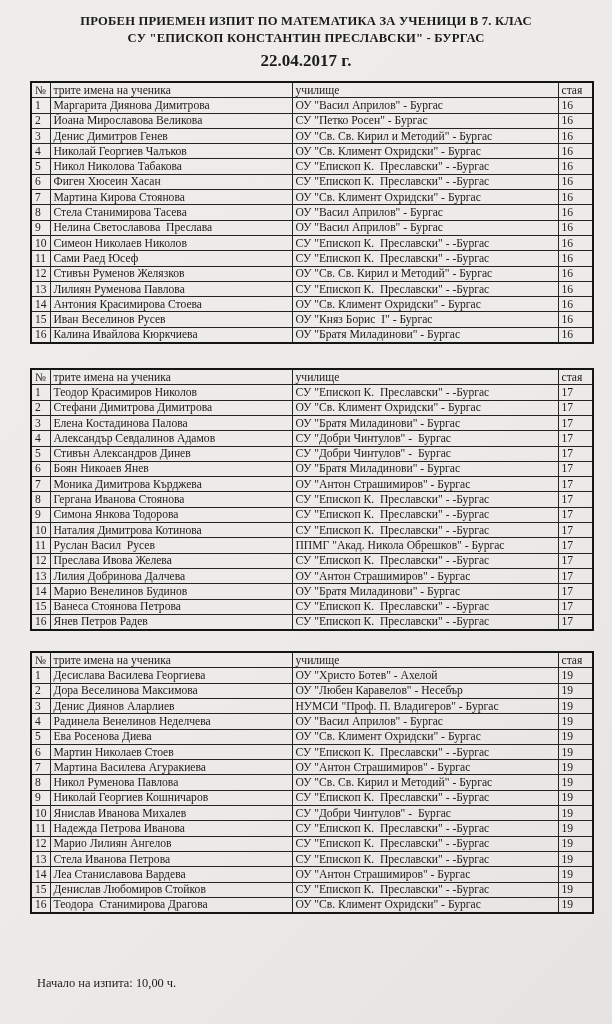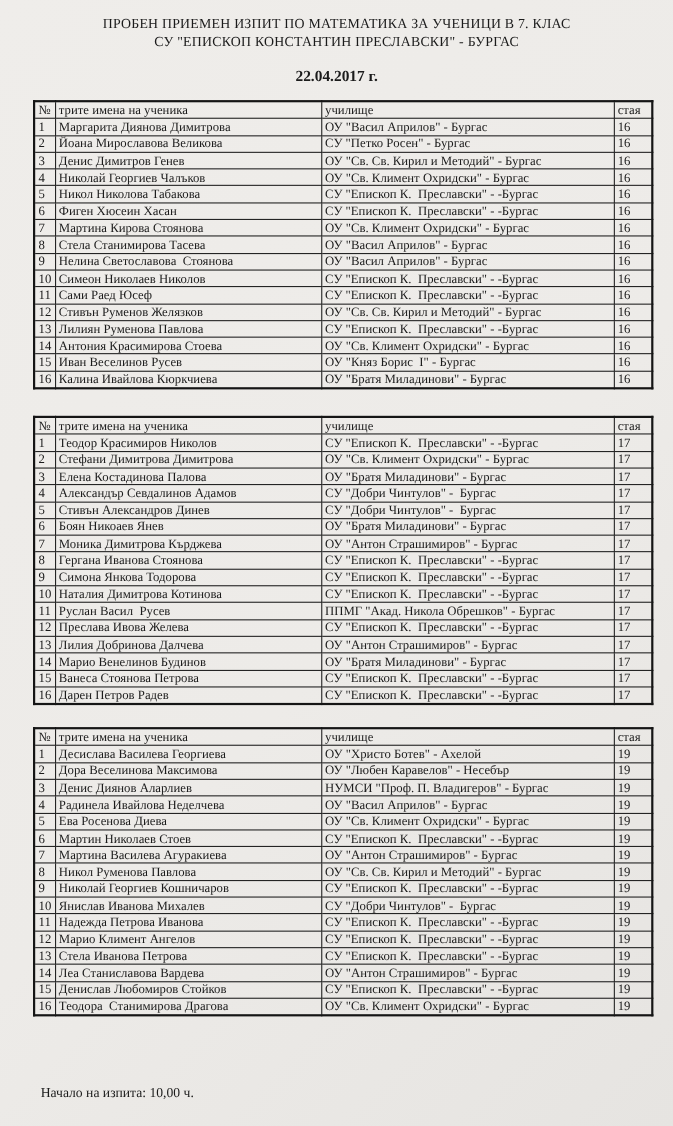--- a/index.html
+++ b/index.html
@@ -18,30 +18,30 @@
     position: relative;
     width: 612px;
     height: 1024px;
     background: linear-gradient(135deg, #efedea 0%, #edebe8 55%, #e6e4e1 100%);
   }
   .doc-header {
     padding-top: 13px;
     text-align: center;
   }
   .title-line1, .title-line2 {
-    font-weight: normal;
+    font-weight: bold;
     font-size: 12.6px;
     line-height: 17px;
     letter-spacing: 0.2px;
   }
   .title-line3 {
     font-weight: bold;
-    font-size: 14px;
+    font-size: 17px;
     line-height: 15px;
-    margin-top: 16px;
+    margin-top: 6px;
   }
   table.exam-table {
     border-collapse: collapse;
     table-layout: fixed;
     width: 562px;
     margin-left: 30px;
     background: transparent;
   }
   table.exam-table.t1 { margin-top: 13px; }
   table.exam-table.t2 { margin-top: 24px; }
@@ -144,21 +144,21 @@
           <td class="cell-room">16</td>
         </tr>
         <tr>
           <td class="cell-num">8</td>
           <td class="cell-name">Стела Станимирова Тасева</td>
           <td class="cell-school">ОУ "Васил Априлов" - Бургас</td>
           <td class="cell-room">16</td>
         </tr>
         <tr>
           <td class="cell-num">9</td>
-          <td class="cell-name">Нелина Светославова  Стоянова</td>
+          <td class="cell-name">Нелина Светославова  Преслава</td>
           <td class="cell-school">ОУ "Васил Априлов" - Бургас</td>
           <td class="cell-room">16</td>
         </tr>
         <tr>
           <td class="cell-num">10</td>
           <td class="cell-name">Симеон Николаев Николов</td>
           <td class="cell-school">СУ "Епископ К.  Преславски" - -Бургас</td>
           <td class="cell-room">16</td>
         </tr>
         <tr>
@@ -301,21 +301,21 @@
           <td class="cell-room">17</td>
         </tr>
         <tr>
           <td class="cell-num">15</td>
           <td class="cell-name">Ванеса Стоянова Петрова</td>
           <td class="cell-school">СУ "Епископ К.  Преславски" - -Бургас</td>
           <td class="cell-room">17</td>
         </tr>
         <tr>
           <td class="cell-num">16</td>
-          <td class="cell-name">Дарен Петров Радев</td>
+          <td class="cell-name">Янев Петров Радев</td>
           <td class="cell-school">СУ "Епископ К.  Преславски" - -Бургас</td>
           <td class="cell-room">17</td>
         </tr>
       </tbody>
   </table>
 
   <table class="exam-table t3">
     <colgroup>
         <col class="c-num">
         <col class="c-name">
@@ -344,21 +344,21 @@
           <td class="cell-room">19</td>
         </tr>
         <tr>
           <td class="cell-num">3</td>
           <td class="cell-name">Денис Диянов Аларлиев</td>
           <td class="cell-school">НУМСИ "Проф. П. Владигеров" - Бургас</td>
           <td class="cell-room">19</td>
         </tr>
         <tr>
           <td class="cell-num">4</td>
-          <td class="cell-name">Радинела Ивайлова Неделчева</td>
+          <td class="cell-name">Радинела Венелинов Неделчева</td>
           <td class="cell-school">ОУ "Васил Априлов" - Бургас</td>
           <td class="cell-room">19</td>
         </tr>
         <tr>
           <td class="cell-num">5</td>
           <td class="cell-name">Ева Росенова Диева</td>
           <td class="cell-school">ОУ "Св. Климент Охридски" - Бургас</td>
           <td class="cell-room">19</td>
         </tr>
         <tr>
@@ -392,21 +392,21 @@
           <td class="cell-room">19</td>
         </tr>
         <tr>
           <td class="cell-num">11</td>
           <td class="cell-name">Надежда Петрова Иванова</td>
           <td class="cell-school">СУ "Епископ К.  Преславски" - -Бургас</td>
           <td class="cell-room">19</td>
         </tr>
         <tr>
           <td class="cell-num">12</td>
-          <td class="cell-name">Марио Климент Ангелов</td>
+          <td class="cell-name">Марио Лилиян Ангелов</td>
           <td class="cell-school">СУ "Епископ К.  Преславски" - -Бургас</td>
           <td class="cell-room">19</td>
         </tr>
         <tr>
           <td class="cell-num">13</td>
           <td class="cell-name">Стела Иванова Петрова</td>
           <td class="cell-school">СУ "Епископ К.  Преславски" - -Бургас</td>
           <td class="cell-room">19</td>
         </tr>
         <tr>

